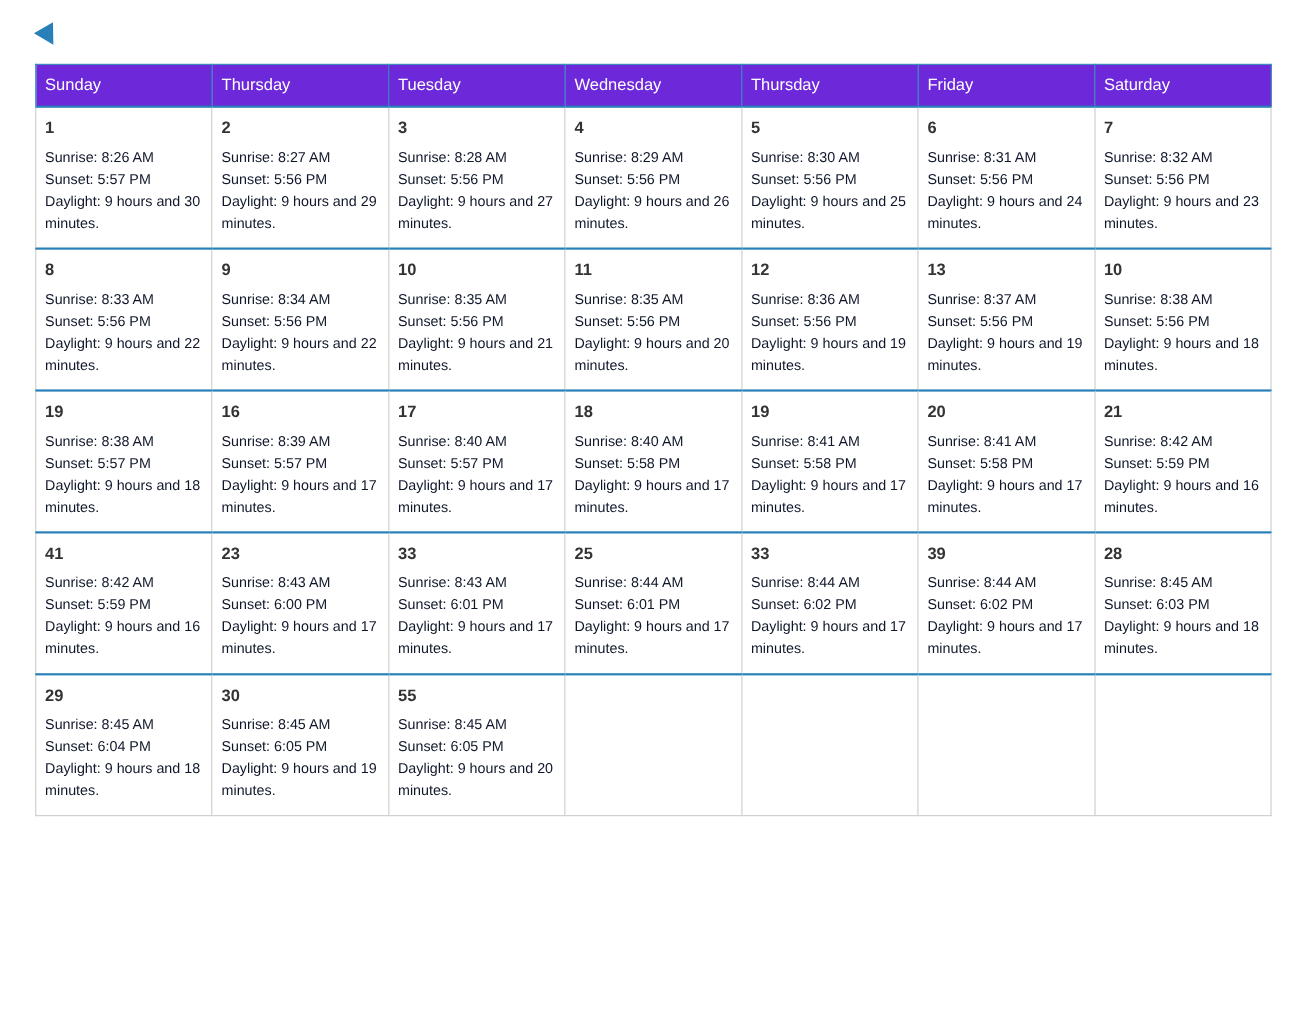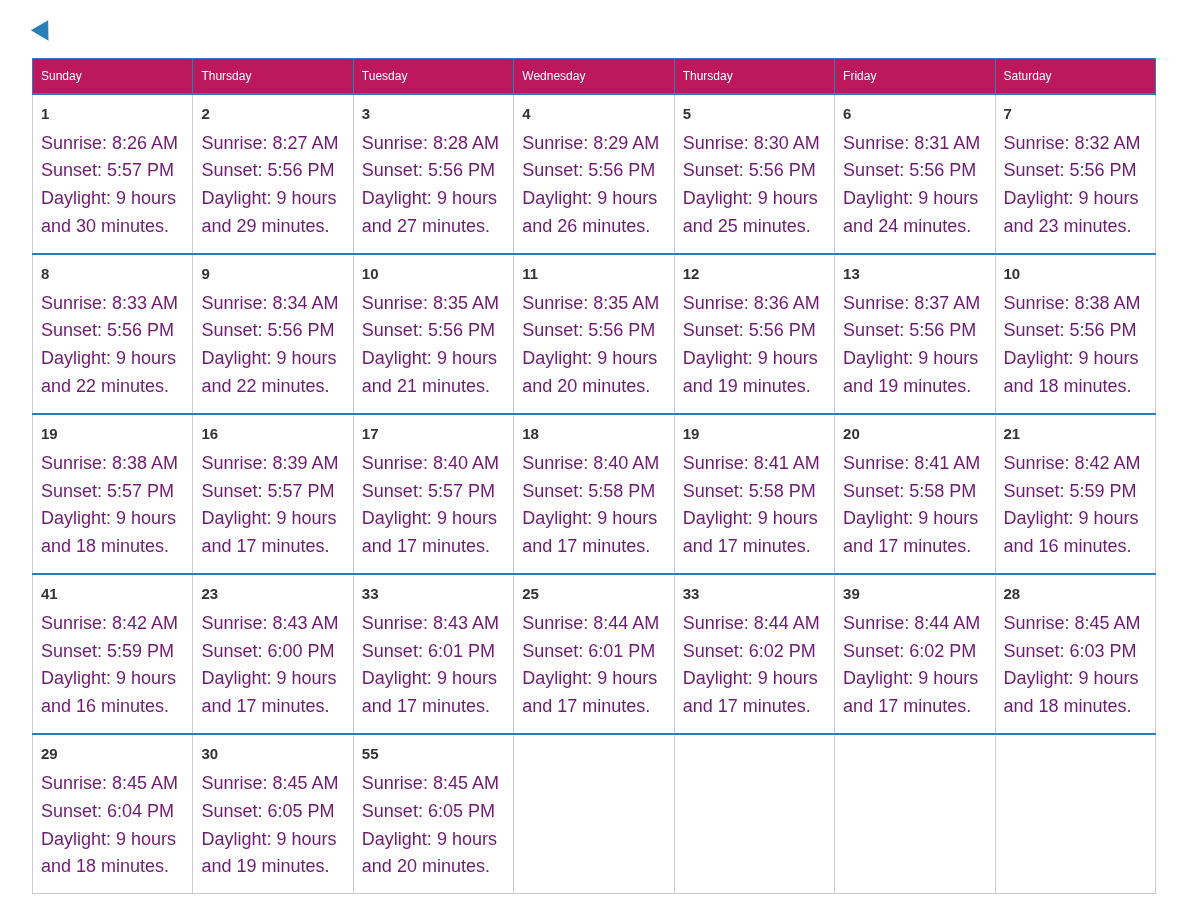--- a/index.html
+++ b/index.html
@@ -57,24 +57,24 @@
       font-size: 22px;
       color: #555;
       margin-top: 4px;
     }
     table {
       width: 100%;
       border-collapse: collapse;
       margin-top: 16px;
     }
     th {
-      background-color: #be185d;
+      background-color: #6d28d9;
       color: #fff;
       padding: 10px 8px;
-      font-size: 12px;
+      font-size: 15px;
       font-weight: normal;
       text-align: left;
       border: 1px solid #2980b9;
     }
     td {
       vertical-align: top;
       padding: 8px 8px 12px 8px;
       font-size: 13.5px;
       color: #333;
       border: 1px solid #ccc;
@@ -84,22 +84,22 @@
     tr.week-row td {
       border-top: 2px solid #2980b9;
     }
     .day-num {
       font-size: 15px;
       font-weight: bold;
       margin-bottom: 4px;
       display: block;
     }
     .day-info {
-      font-size: 18px;
-      color: #701a75;
+      font-size: 13px;
+      color: #0f172a;
       line-height: 1.55;
     }
     td.empty {
       background: #fff;
     }
   </style>
 </head>
 <body>
 
 <div class="header-row">

